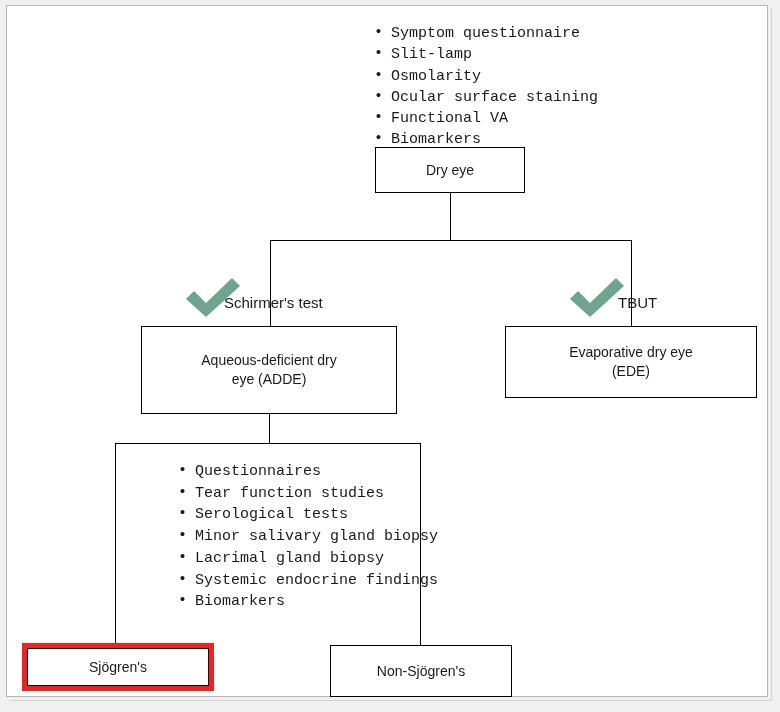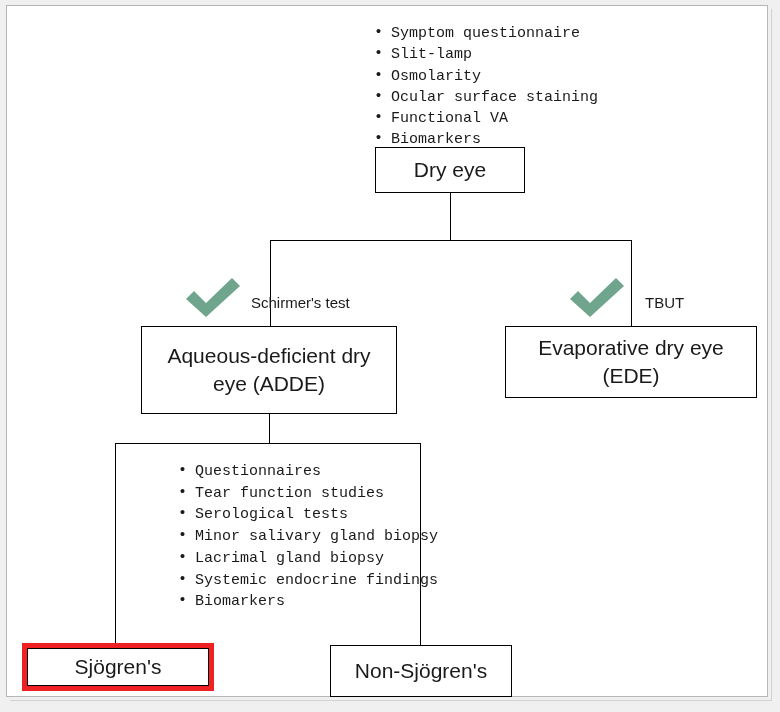--- a/index.html
+++ b/index.html
@@ -47,21 +47,21 @@
   .node-box {
     position: absolute;
     box-sizing: border-box;
     border: 1px solid #000000;
     background: #ffffff;
     display: flex;
     align-items: center;
     justify-content: center;
     text-align: center;
     color: #1a1a1a;
-    font-size: 21px;
+    font-size: 14px;
     line-height: 1.35;
     z-index: 3;
   }
 
   .line-v {
     position: absolute;
     width: 0;
     border-left: 1px solid #000000;
     z-index: 2;
   }
@@ -119,21 +119,20 @@
   }
   #investigations-list li { line-height: 21.7px; }
 
   
   .branch-label {
     position: absolute;
     font-size: 15px;
     color: #1a1a1a;
     white-space: nowrap;
     z-index: 4;
-    margin-left: 27px;
   }
 
   
   .check-icon {
     position: absolute;
     z-index: 4;
   }
 
   
   #sjogren-highlight {

